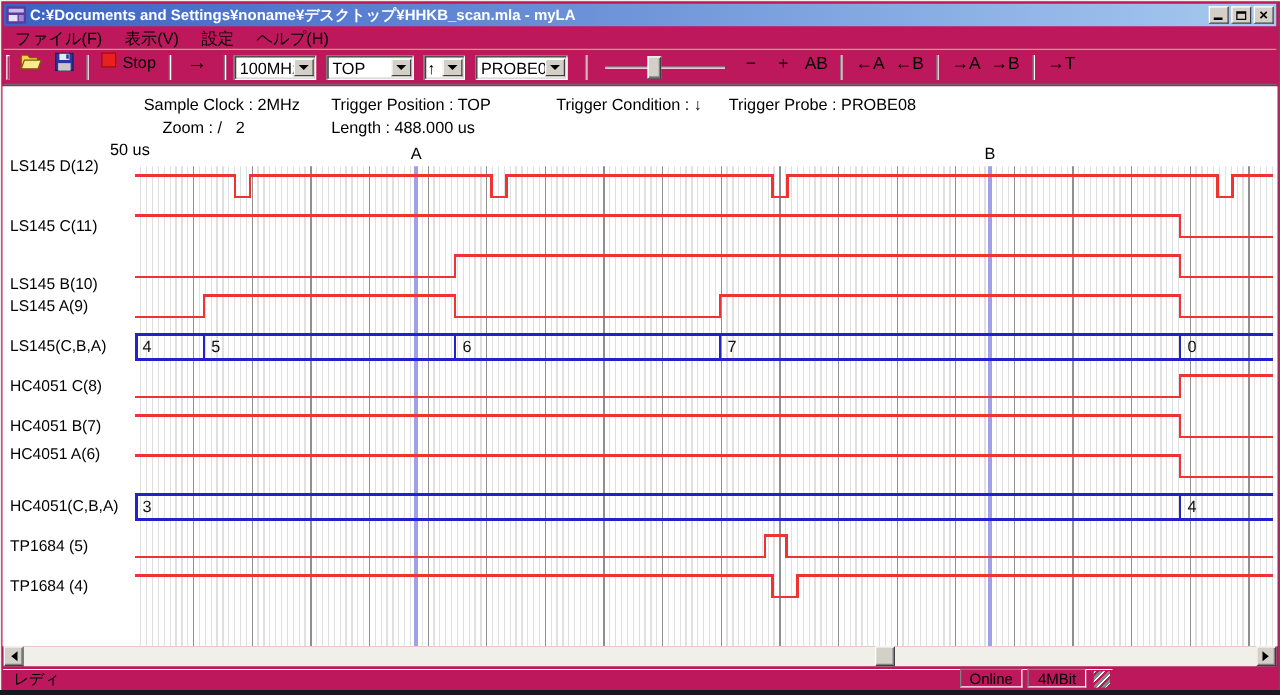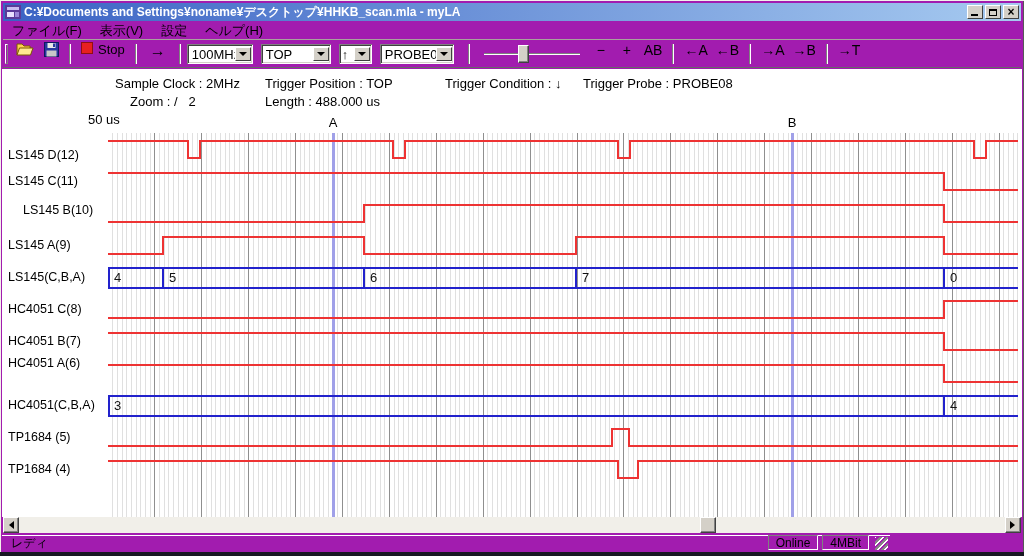--- a/index.html
+++ b/index.html
@@ -1,18 +1,18 @@
 <!DOCTYPE html>
 <html><head>
 <meta charset="utf-8">
 <style>
   html,body{margin:0;padding:0;width:1024px;height:556px;background:#181822;overflow:hidden;
     font-family:"Liberation Sans","DejaVu Sans",sans-serif;}
   *{box-sizing:border-box;}
-  .win{position:absolute;left:0;top:0;width:1024px;height:552px;background:#a21caf;
+  .win{position:absolute;left:0;top:0;width:1024px;height:552px;background:#be185d;
     box-shadow:inset 0 1px 0 #f2f0ea,inset 1px 0 0 #f2f0ea,inset -1px 0 0 #585858;}
   
   .titlebar{position:absolute;left:3px;top:3px;width:1018px;height:18px;
     background:linear-gradient(to right,#3a62c4,#a6caf0);display:flex;align-items:center;padding:0 2px;}
   .appicon{width:16px;height:14px;margin-right:3px;flex:0 0 auto;}
   .title{color:#fff;font-size:12px;font-weight:bold;white-space:nowrap;overflow:hidden;flex:1;}
   .winbtns{display:flex;gap:2px;margin-left:4px;}
   .wbtn{width:16px;height:14px;background:#d4d0c8;border:1px solid;border-color:#fff #404040 #404040 #fff;
     display:flex;align-items:center;justify-content:center;position:relative;}
   .glyph-min{position:absolute;left:3px;bottom:2px;width:7px;height:2px;background:#000;}
@@ -222,23 +222,23 @@
 
   <div class="statusbar">
     <span class="smsg">レディ</span>
     <span class="spanel">Online</span>
     <span class="spanel" style="margin-right:2px">4MBit</span>
     <span class="sgrip"></span>
   </div>
 
 <div class="mlabel" style="left: 326px;">A</div>
     <div class="mlabel" style="left: 785px;">B</div>
-    <div class="chlabel" style="top: 139px;">LS145 D(12)</div>
+    <div class="chlabel" style="top: 117px;">LS145 D(12)</div>
     <div class="chlabel" style="top: 165px;">LS145 C(11)</div>
-    <div class="chlabel" style="top: 194px; margin-left: 15px;">LS145 B(10)</div>
+    <div class="chlabel" style="top: 211px;">LS145 B(10)</div>
     <div class="chlabel" style="top: 229px;">LS145 A(9)</div>
     <div class="chlabel" style="top: 261px;">LS145(C,B,A)</div>
     <div class="chlabel" style="top: 293px;">HC4051 C(8)</div>
     <div class="chlabel" style="top: 325px;">HC4051 B(7)</div>
     <div class="chlabel" style="top: 347px;">HC4051 A(6)</div>
     <div class="chlabel" style="top: 389px;">HC4051(C,B,A)</div>
     <div class="chlabel" style="top: 421px;">TP1684 (5)</div>
     <div class="chlabel" style="top: 453px;">TP1684 (4)</div>
   </div>
 

